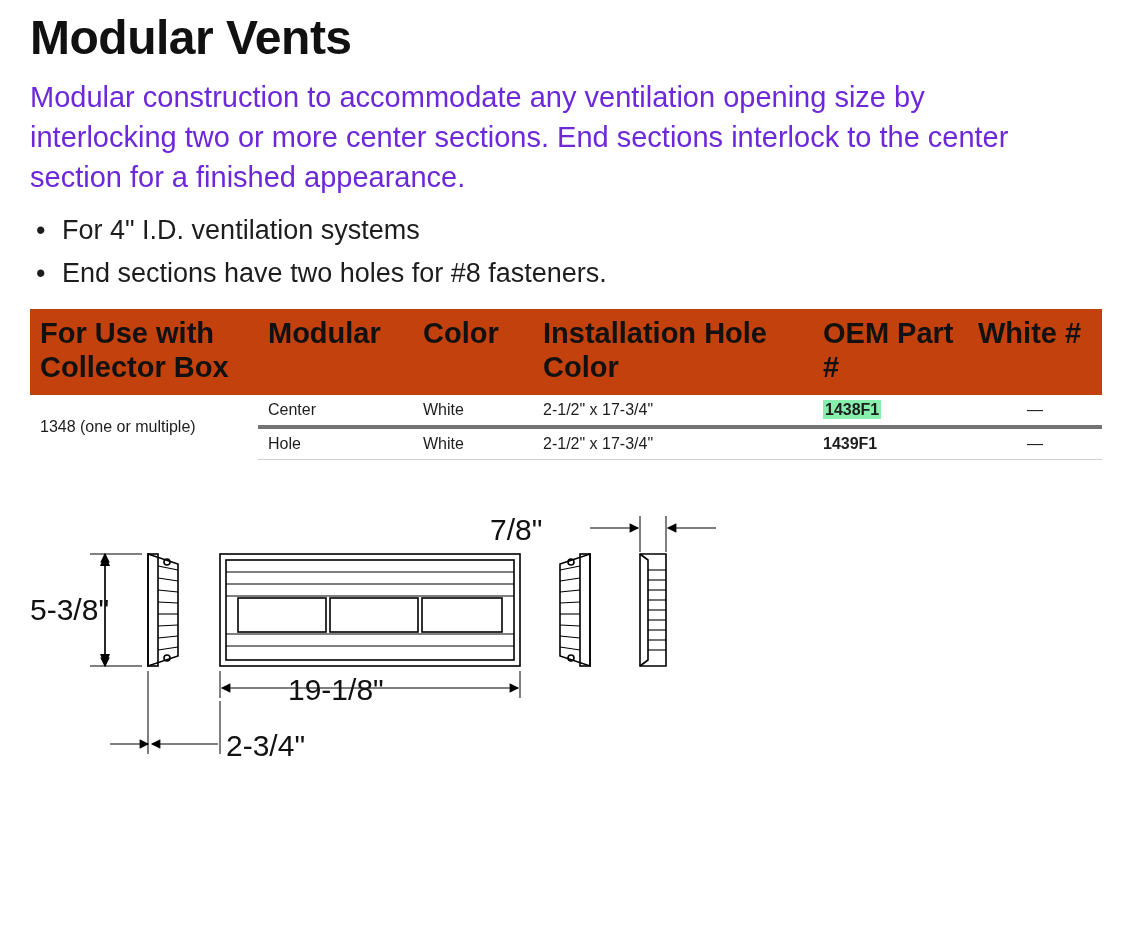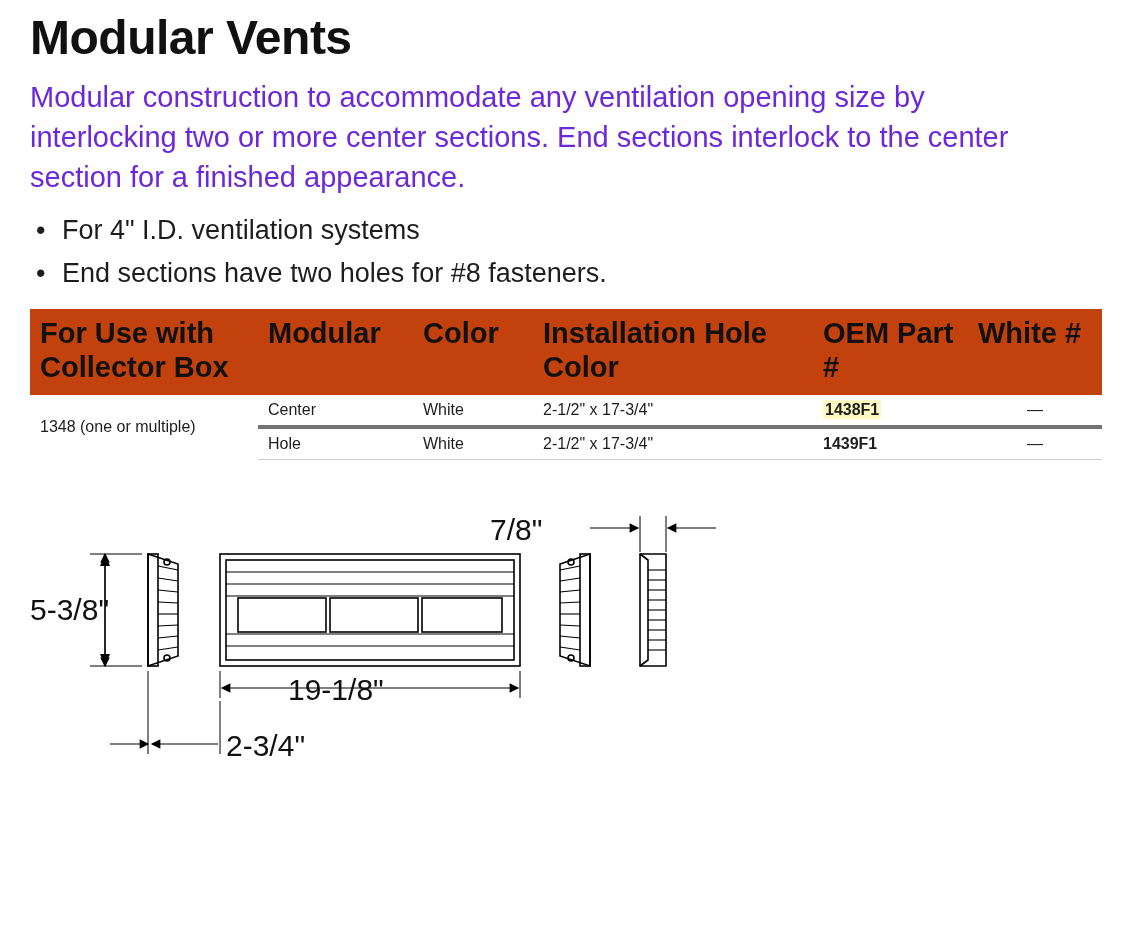--- a/index.html
+++ b/index.html
@@ -91,21 +91,21 @@
     border-bottom: 1px solid #cfcfcf;
   }
   td.collector {
     line-height: 1.18;
     border-bottom: 1px solid transparent !important;
   }
   td.oem {
     font-weight: bold;
   }
   .hl {
-    background: #fef9c3;
+    background: #86efac;
     padding: 1px 2px;
   }
   td.dash {
     text-align: center;
     padding-left: 0;
   }
   col.c-collector { width: 228px; }
   col.c-section   { width: 155px; }
   col.c-color     { width: 120px; }
   col.c-hole      { width: 280px; }

